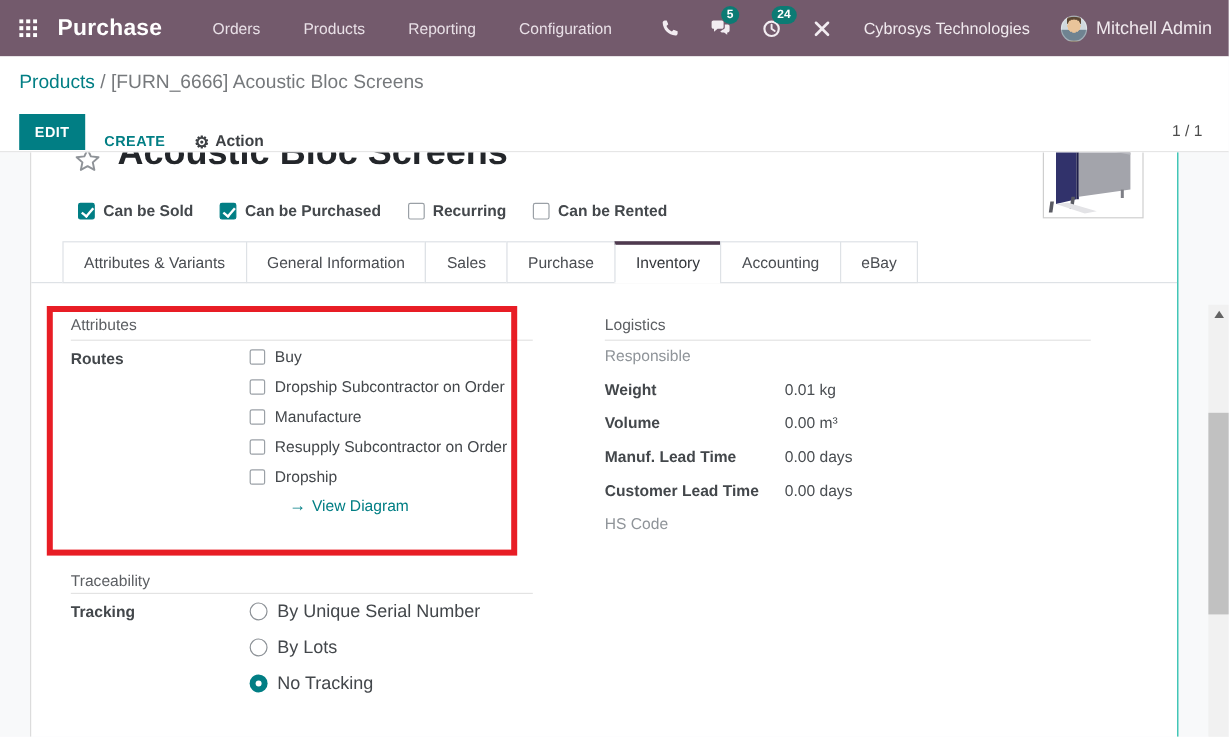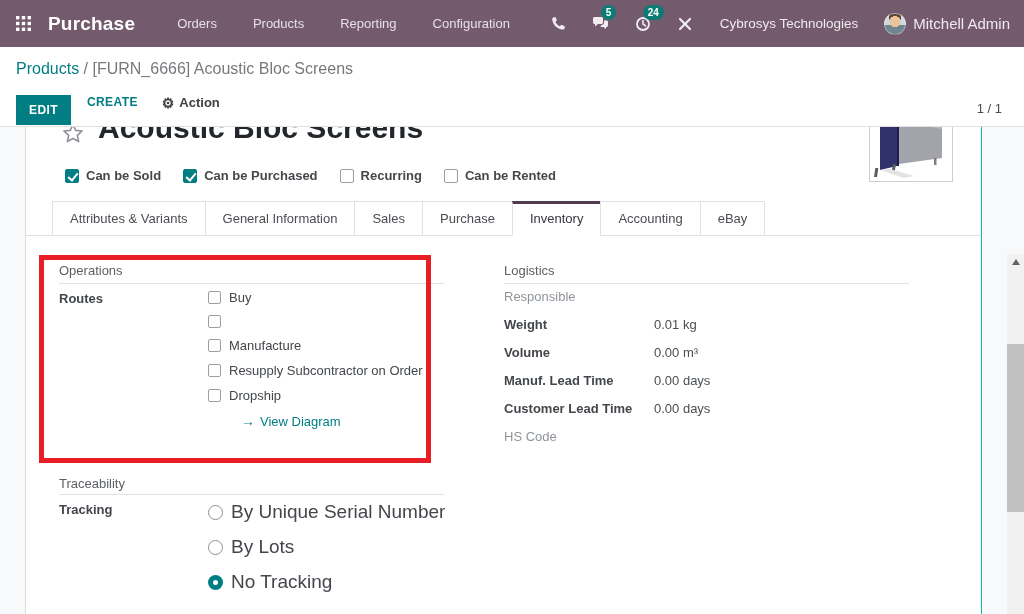--- a/index.html
+++ b/index.html
@@ -38,21 +38,21 @@
   .username { font-size:15px; color:#f0e9ee; margin-left:7px; white-space:nowrap; }
 
   
   .control-panel {
     position:absolute; top:47px; left:0; width:1024px; height:80px;
     background:#ffffff; border-bottom:1px solid #e0e0e0;
   }
   .breadcrumb { position:absolute; left:16px; top:13px; font-size:16px; }
   .bc-link { color:#017e84; cursor:pointer; }
   .bc-sep, .bc-current { color:#76797c; }
-  .cp-buttons { position:absolute; left:16px; top:48px; display:flex; align-items:flex-start; }
+  .cp-buttons { position:absolute; left:16px; top:48px; display:flex; align-items:flex-end; }
   .btn-edit {
     background:#017e84; color:#fff; border:none; font-family:inherit;
     font-size:12px; font-weight:700; letter-spacing:.4px; padding:8px 13px; cursor:pointer;
   }
   .btn-create {
     background:none; border:none; font-family:inherit; color:#017e84;
     font-size:12px; font-weight:700; letter-spacing:.4px; margin-left:16px; cursor:pointer;
   }
   .btn-action {
     background:none; border:none; font-family:inherit; color:#3d4044;
@@ -120,21 +120,21 @@
   .log-row { display:flex; height:28px; align-items:flex-start; }
   .log-label { width:150px; font-size:13px; font-weight:700; color:#43474b; }
   .log-label.empty { font-weight:400; color:#8f9499; }
   .log-value { font-size:13px; color:#4a4e52; }
 
   .radios { position:absolute; left:182px; top:374px; display:flex; flex-direction:column; gap:13px; }
   .radio-row { display:flex; align-items:center; gap:8px; }
   .radio { width:15px; height:15px; border-radius:50%; border:1px solid #8d9297; background:#fff; position:relative; cursor:pointer; flex:0 0 auto; }
   .radio.selected { border:none; background:#017e84; }
   .radio.selected::after { content:""; position:absolute; left:5px; top:5px; width:5px; height:5px; border-radius:50%; background:#fff; }
-  .radio-label { font-size:19px; color:#43474b; }
+  .radio-label { font-size:15px; color:#43474b; }
 
   
   .scrollbar { position:absolute; right:0; top:127px; width:17px; height:487px; background:#f1f1f1; }
   .scroll-up { position:absolute; top:5px; left:0; width:17px; display:flex; justify-content:center; cursor:pointer; }
   .up-tri { width:0; height:0; border-left:4px solid transparent; border-right:4px solid transparent; border-bottom:6px solid #636363; }
   .scroll-thumb { position:absolute; top:90px; left:0; width:17px; height:168px; background:#c1c1c1; cursor:grab; }
 </style>
 </head>
 <body>
 
@@ -261,31 +261,32 @@
     <div class="tabs">
       <div class="tab">Attributes &amp; Variants</div>
       <div class="tab">General Information</div>
       <div class="tab">Sales</div>
       <div class="tab">Purchase</div>
       <div class="tab active">Inventory</div>
       <div class="tab">Accounting</div>
       <div class="tab">eBay</div>
     </div>
 
-    <div class="group-heading" style="left:33px; top:136px;">Operations</div>
+    <div class="group-heading" style="left:33px; top:136px;">Attributes</div>
     <div class="group-rule" style="left:33px; top:156px; width:385px;"></div>
     <div class="field-label" style="left:33px; top:164px;">Routes</div>
 
     <div class="routes">
       <div class="route-row">
         <span class="cb small"></span>
         <span class="route-label">Buy</span>
       </div>
       <div class="route-row">
         <span class="cb small"></span>
+        <span class="route-label">Dropship Subcontractor on Order</span>
       </div>
       <div class="route-row">
         <span class="cb small"></span>
         <span class="route-label">Manufacture</span>
       </div>
       <div class="route-row">
         <span class="cb small"></span>
         <span class="route-label">Resupply Subcontractor on Order</span>
       </div>
       <div class="route-row">

